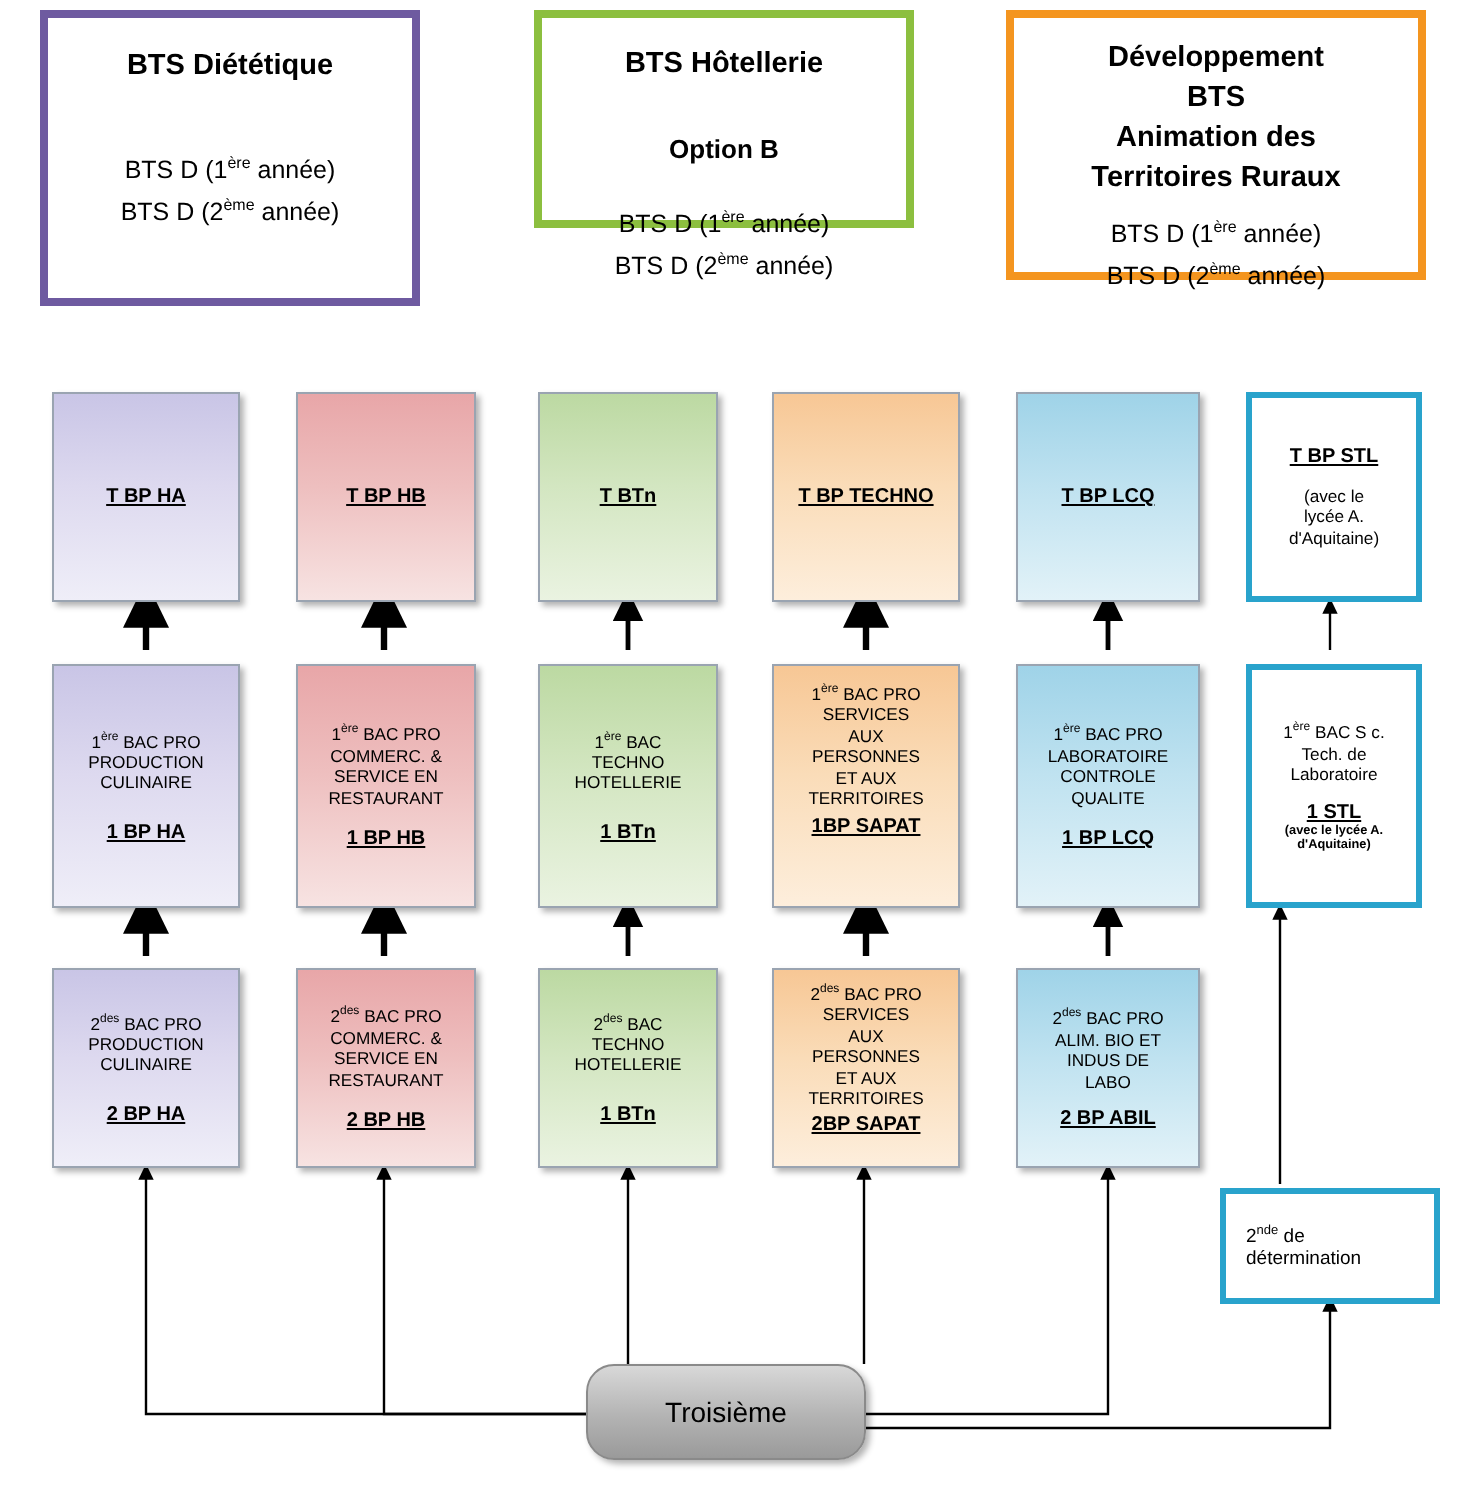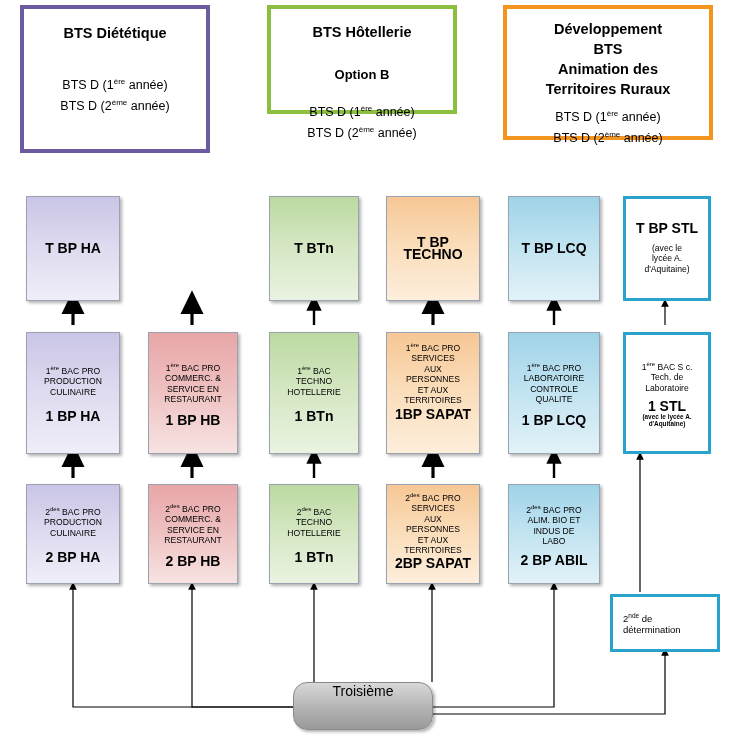--- a/index.html
+++ b/index.html
@@ -50,28 +50,28 @@
   }
 
   
   .troisieme {
     background: linear-gradient(180deg,#d8d8d8 0%, #b3b3b3 55%, #9a9a9a 100%);
     border: 1px solid #8a8a8a;
     border-radius: 14px;
     text-align:center;
     color:#000;
     font-size: 14px;
-    display:flex; align-items:flex-start; justify-content:center;
+    display:flex; align-items:center; justify-content:center;
     box-shadow: 2px 2px 3px rgba(0,0,0,0.30);
   }
 
   .cell-inner { padding: 4px 3px; }
   .small { font-size: 8.6px; line-height: 10.5px; }
   .xsmall { font-size: 6.4px; line-height: 7.4px; }
-  .med { font-size: 14px; line-height: 11.5px; }
+  .med { font-size: 10px; line-height: 11.5px; text-decoration: underline; }
   .bold { font-weight: bold; }
 
   .vcenter { display:flex; flex-direction:column; align-items:center; justify-content:center; height:100%; }
   .vtop { display:flex; flex-direction:column; align-items:center; justify-content:flex-start; height:100%; }
 
   svg.lines { position:absolute; left:0; top:0; width:735px; height:750px; pointer-events:none; }
 </style>
 </head>
 <body>
 
@@ -154,20 +154,25 @@
       </div>
     </div>
   </div>
 
   <div class="box dip g-purple" style="left:26px; top:196px; width:94px; height:105px;">
     <div class="vcenter">
         <div class="title med bold">T BP HA</div>
       </div>
   </div>
 
+  <div class="box dip g-pink" style="left:148px; top:196px; width:90px; height:105px;">
+    <div class="vcenter">
+        <div class="title med bold">T BP HB</div>
+      </div>
+  </div>
 
   <div class="box dip g-green" style="left:269px; top:196px; width:90px; height:105px;">
     <div class="vcenter">
         <div class="title med bold">T BTn</div>
       </div>
   </div>
 
   <div class="box dip g-orange" style="left:386px; top:196px; width:94px; height:105px;">
     <div class="vcenter">
         <div class="title med bold">T BP TECHNO</div>

